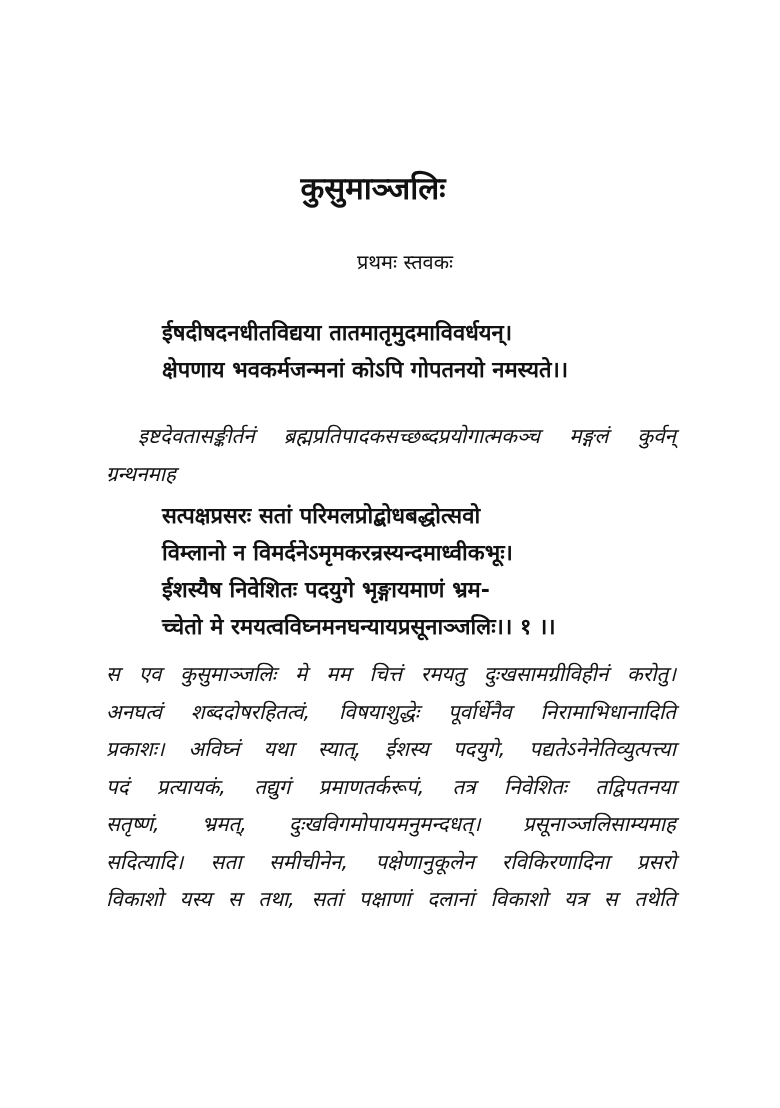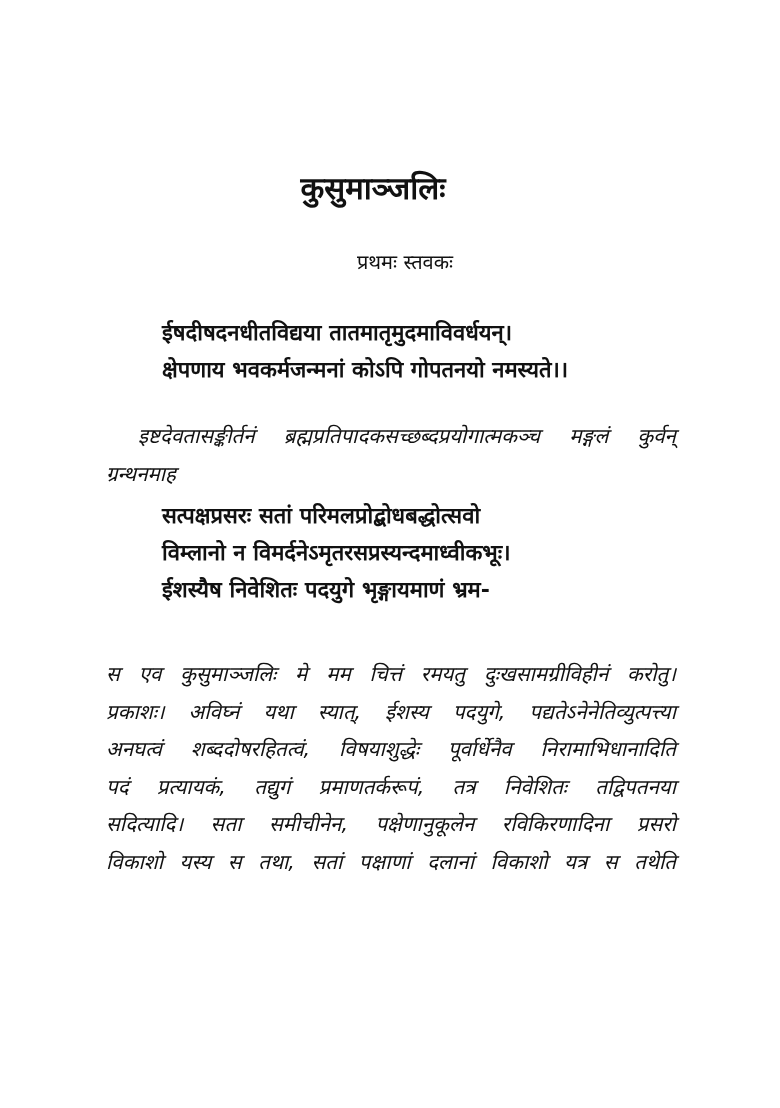--- a/index.html
+++ b/index.html
@@ -40,24 +40,26 @@
   <div class="line">क्षेपणाय भवकर्मजन्मनां कोऽपि गोपतनयो नमस्यते।।</div>
 </div>
 
 <div class="prose prose-1">
   <div class="line indent">इष्टदेवतासङ्कीर्तनं ब्रह्मप्रतिपादकसच्छब्दप्रयोगात्मकञ्च मङ्गलं कुर्वन्</div>
   <div class="line last">ग्रन्थनमाह</div>
 </div>
 
 <div class="verse verse-2">
   <div class="line">सत्पक्षप्रसरः सतां परिमलप्रोद्बोधबद्धोत्सवो</div>
-  <div class="line">विम्लानो न विमर्दनेऽमृतरसप्रस्यन्दमाध्वीकभूः।</div>
+  <div class="line">विम्लानो न विमर्दनेऽमृमकरन्रस्यन्दमाध्वीकभूः।</div>
   <div class="line">ईशस्यैष निवेशितः पदयुगे भृङ्गायमाणं भ्रम-</div>
+  <div class="line">च्चेतो मे रमयत्वविघ्नमनघन्यायप्रसूनाञ्जलिः।। १ ।।</div>
 </div>
 
 <div class="prose prose-2">
   <div class="line">स एव कुसुमाञ्जलिः मे मम चित्तं रमयतु दुःखसामग्रीविहीनं करोतु।</div>
+  <div class="line">अनघत्वं शब्ददोषरहितत्वं, विषयाशुद्धेः पूर्वार्धेनैव निरामाभिधानादिति</div>
   <div class="line">प्रकाशः। अविघ्नं यथा स्यात्, ईशस्य पदयुगे, पद्यतेऽनेनेतिव्युत्पत्त्या</div>
-  <div class="line">अनघत्वं शब्ददोषरहितत्वं, विषयाशुद्धेः पूर्वार्धेनैव निरामाभिधानादिति</div>
   <div class="line">पदं प्रत्यायकं, तद्युगं प्रमाणतर्करूपं, तत्र निवेशितः तद्विपतनया</div>
+  <div class="line">सतृष्णं, भ्रमत्, दुःखविगमोपायमनुमन्दधत्। प्रसूनाञ्जलिसाम्यमाह</div>
   <div class="line">सदित्यादि। सता समीचीनेन, पक्षेणानुकूलेन रविकिरणादिना प्रसरो</div>
   <div class="line">विकाशो यस्य स तथा, सतां पक्षाणां दलानां विकाशो यत्र स तथेति</div>
 </div>
 
 </body></html>

